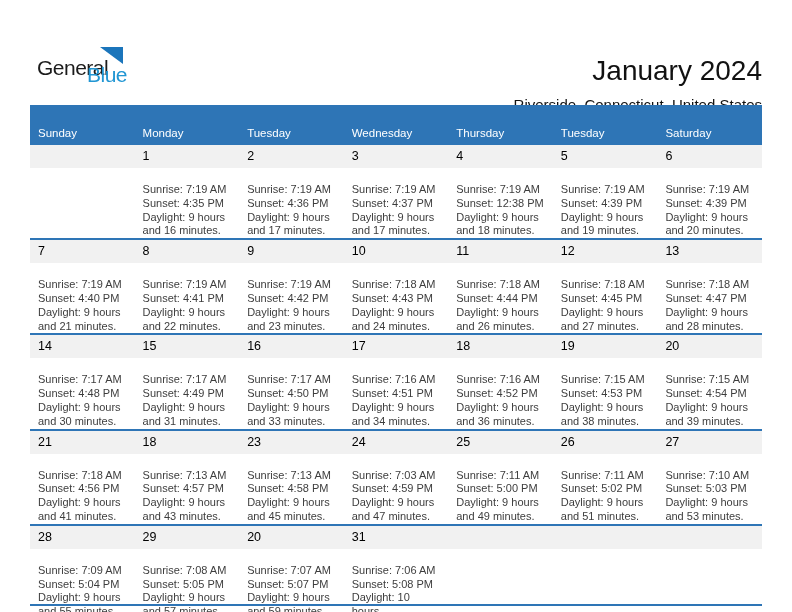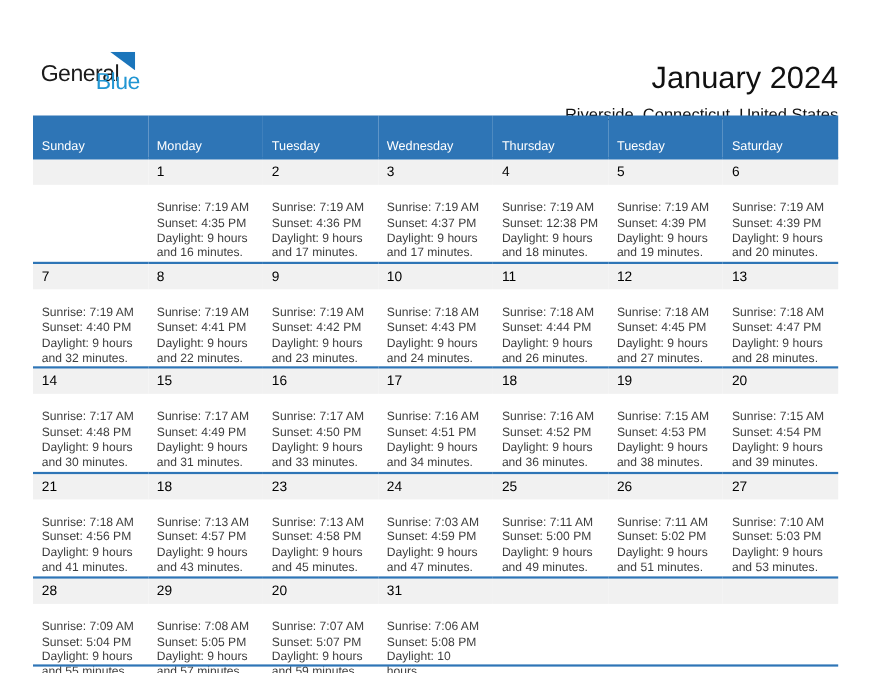--- a/index.html
+++ b/index.html
@@ -131,21 +131,21 @@
             </div>
           </td>
         </tr>
         <tr>
           <td>
             <div class="day-num">7</div>
             <div class="day-lines">
               <div>Sunrise: 7:19 AM</div>
               <div>Sunset: 4:40 PM</div>
               <div>Daylight: 9 hours</div>
-              <div>and 32 minutes.</div>
+              <div>and 21 minutes.</div>
             </div>
           </td>
           <td>
             <div class="day-num">8</div>
             <div class="day-lines">
               <div>Sunrise: 7:19 AM</div>
               <div>Sunset: 4:41 PM</div>
               <div>Daylight: 9 hours</div>
               <div>and 22 minutes.</div>
             </div>

